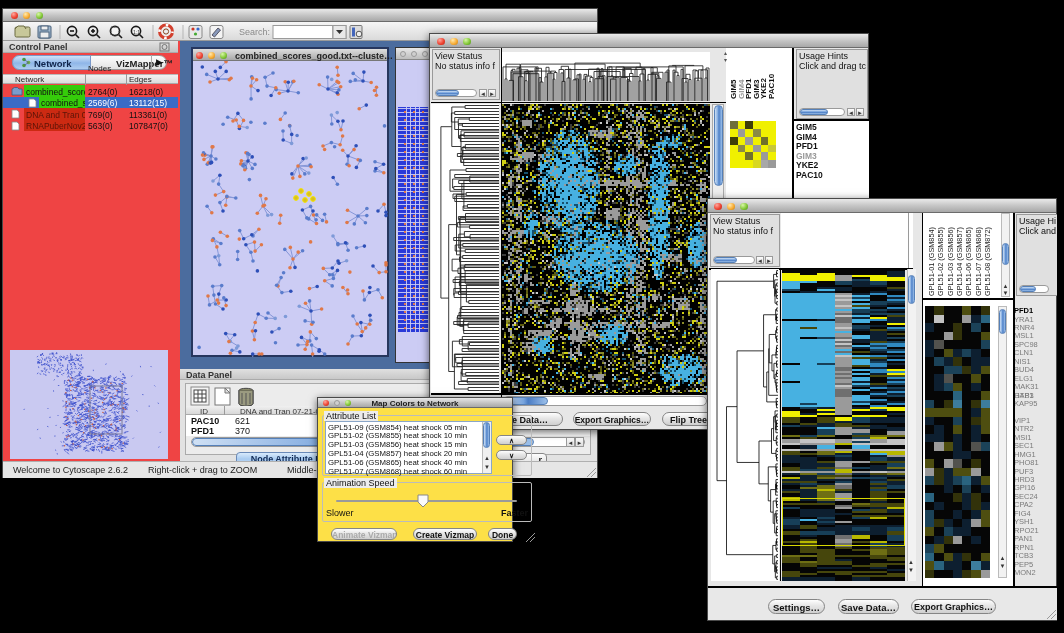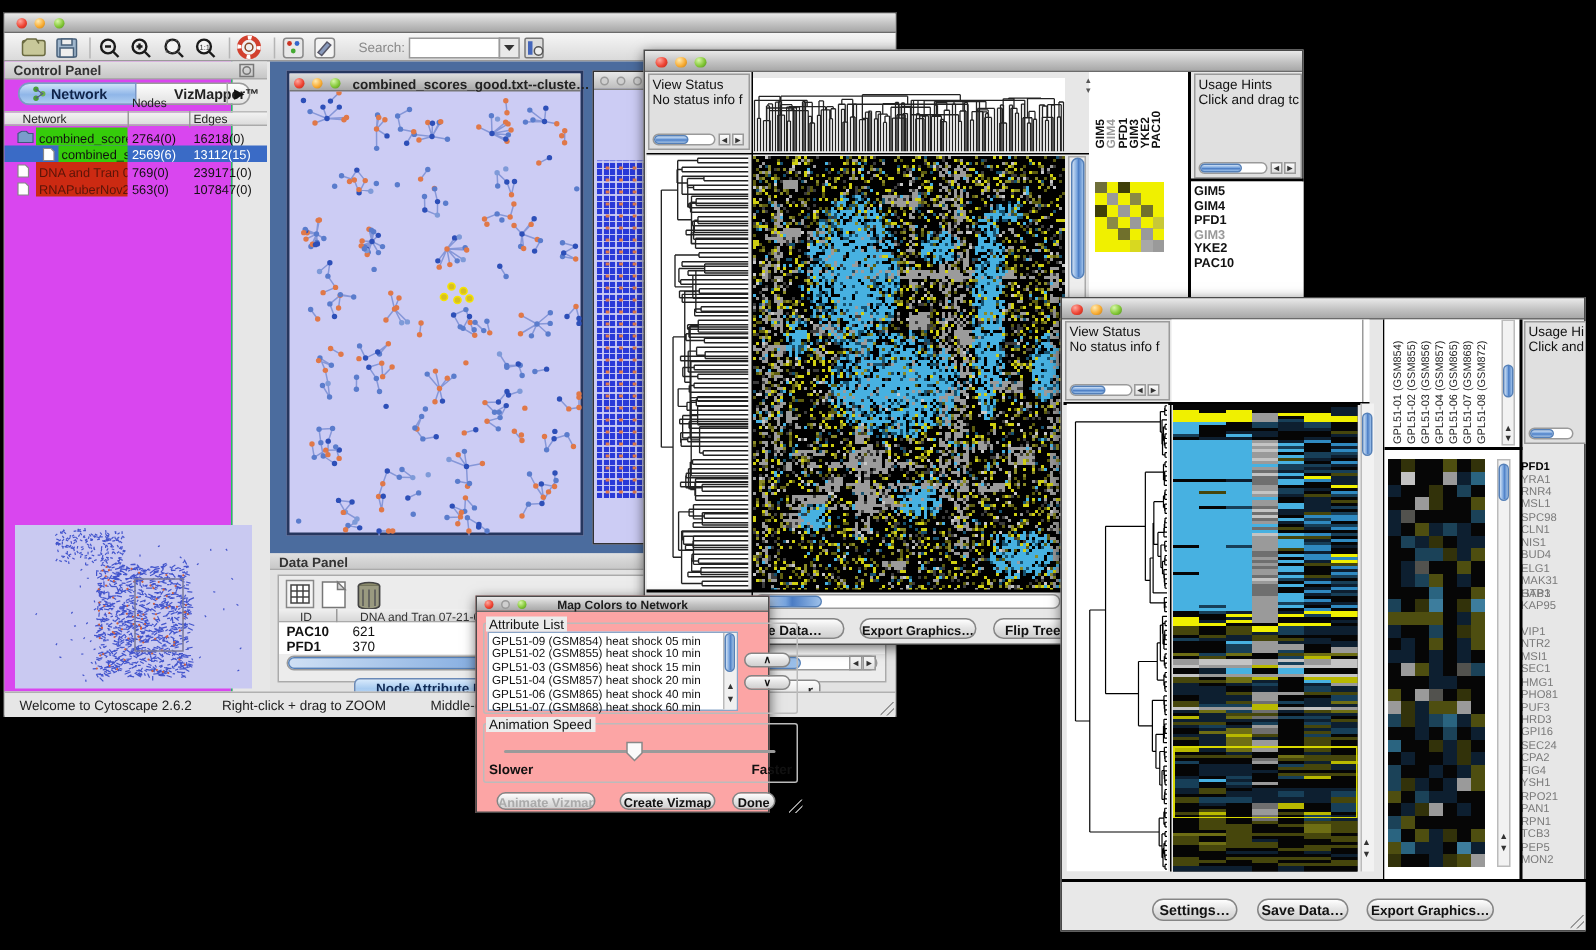--- a/index.html
+++ b/index.html
@@ -67,21 +67,21 @@
 <path d="M209 13l6-7 2.5 2-6 7z" fill="#8899bb" stroke="#556"></path>
 <text x="236" y="12.5" font-size="9" fill="#8a8a8a">Search:</text>
 <rect x="270" y="3.5" width="60" height="13" fill="#fff" stroke="#9a9a9a"></rect>
 <rect x="330" y="3.5" width="13" height="13" fill="linear-gradient(#fff,#ddd)" fill-opacity="0" stroke="#9a9a9a"></rect>
 <rect x="330" y="3.5" width="13" height="13" fill="#e9e9e9" stroke="#9a9a9a"></rect>
 <path d="M333 8h7l-3.5 4z" fill="#333"></path>
 <rect x="347" y="3.5" width="12" height="13" rx="1" fill="#dcdcdc" stroke="#777"></rect>
 <rect x="349" y="5.5" width="3" height="9" fill="#4466bb"></rect>
 <circle cx="356" cy="12" r="2.8" fill="#eee" stroke="#555"></circle>
 </svg></div>
-    <div class="abs" style="left:0;top:32px;width:152px;height:420px;background:#d946ef;border-right:1px solid #22c55e">
+    <div class="abs" style="left:0;top:32px;width:188px;height:420px;background:#ef4444;border-right:5px solid #22c55e">
       <div class="abs" style="left:0;top:0;width:175px;height:12px;background:linear-gradient(180deg,#e2e2e2,#c6c6c6);border-bottom:1px solid #aaa"></div>
       <div class="txt" style="left:6px;top:1px;font-size:9px;font-weight:bold;color:#333">Control Panel</div>
       <svg class="abs" style="left:156px;top:1px" width="12" height="11">
         <rect x="1" y="1" width="9" height="8" fill="none" stroke="#777"></rect>
         <circle cx="5.5" cy="5" r="2.5" fill="none" stroke="#777"></circle>
       </svg>
       <div class="abs" style="left:9px;top:14px;width:155px;height:15px;border:1px solid #9a9a9a;border-radius:8px;background:linear-gradient(180deg,#fdfdfd,#e2e2e2)"></div>
       <div class="abs" style="left:9px;top:14px;width:79px;height:15px;border:1px solid #7a98c8;border-radius:8px 0 0 8px;background:linear-gradient(180deg,#cfe2f8,#8fb6e8 55%,#aecdf0)"></div>
       <svg class="abs" style="left:18px;top:16px" width="10" height="11">
         <circle cx="3" cy="2.5" r="1.8" fill="#4a9a3a"></circle>
@@ -113,21 +113,21 @@
       </svg>
       <div class="txt" style="left:38px;top:57.0px;font-size:8.5px;color:#111;width:44px;overflow:hidden">combined_sco</div>
       <div class="txt" style="left:85px;top:57.0px;font-size:8.5px;color:#fff">2569(6)</div>
       <div class="txt" style="left:126px;top:57.0px;font-size:8.5px;color:#fff">13112(15)</div>
       <div class="abs" style="left:21px;top:67px;width:61px;height:11.5px;background:#cc2a12"></div>
       <svg class="abs" style="left:8px;top:68px" width="9" height="10">
         <path d="M1 1h5l2 2v6H1z" fill="#fff" stroke="#888" stroke-width="0.8"></path>
       </svg>
       <div class="txt" style="left:23px;top:68.5px;font-size:8.5px;color:#5a1408;width:59px;overflow:hidden">DNA and Tran 07</div>
       <div class="txt" style="left:85px;top:68.5px;font-size:8.5px;color:#111">769(0)</div>
-      <div class="txt" style="left:126px;top:68.5px;font-size:8.5px;color:#111">239171(0)</div>
+      <div class="txt" style="left:126px;top:68.5px;font-size:8.5px;color:#111">113361(0)</div>
       <div class="abs" style="left:21px;top:78.5px;width:61px;height:11.5px;background:#cc2a12"></div>
       <svg class="abs" style="left:8px;top:79.5px" width="9" height="10">
         <path d="M1 1h5l2 2v6H1z" fill="#fff" stroke="#888" stroke-width="0.8"></path>
       </svg>
       <div class="txt" style="left:23px;top:80.0px;font-size:8.5px;color:#5a1408;width:59px;overflow:hidden">RNAPuberNov2+!</div>
       <div class="txt" style="left:85px;top:80.0px;font-size:8.5px;color:#111">563(0)</div>
       <div class="txt" style="left:126px;top:80.0px;font-size:8.5px;color:#111">107847(0)</div>
       <div class="abs" style="left:7px;top:309px;width:158px;height:109px;background:#c9c9f1"><svg width="158" height="109" viewBox="0 0 158 109">
           <path stroke="#3448c8" stroke-width="0.8" fill="none" opacity="0.9" d="M62.1 97.7l1.6 -0.1M59.4 40.5l-0.2 -2.9M90.8 96.1l2.8 -0.2M70.4 29.3l3.5 0.5M78.5 82.8l1.6 0M90.7 77.2l2.1 -0.7M111.7 48.7l3.7 0.1M65 34.5l3.5 -0.5M85.3 30.8l2.7 -0.6M92.6 55l1.4 0.5M78.9 59.5l-2.3 -1.3M108.6 58.4l1.9 -0.4M68.7 69.7l2.7 1.7M79.3 64.2l3.8 0.3M56.6 89l1.7 -0.6M62.1 67.3l2.7 -1.9M86 50l0.7 1.3M107 40.7l2.5 1.2M65.4 48.4l2 1.3M77.2 30.2l3 -1.6M89.2 70l1.9 0.7M108.4 51.5l2.8 0.8M105.7 69.8l2.8 -0.2M58.8 26.6l1.3 0.8M66.6 38.4l-3.3 -1.3M102.4 97.1l2.1 1.1M80.2 37.7l2.7 -1.2M71.3 52.8l3.5 1.7M104.1 29.1l0.4 1.6M58.5 96.6l2.7 -0.5M81.8 67.1l2.4 0.6M114.9 94.8l-0.6 -3.4M110.8 101.6l2.8 -1M84.4 33.1l1.5 -0.9M87.6 94.3l3.1 0.6M68.3 77.6l1.2 3.4M76.1 92.5l2.7 0.7M80.6 37.4l1.8 0.3M88.4 78.3l1.3 -3M108.7 79.5l3.1 -0.4M113.9 53.3l2.1 -1M67.5 58.1l2.7 -0.7M96.7 68.3l1.4 0.5M56.6 67.1l1.5 0.8M103.9 67.9l2 -0.4M108.3 28.3l2.3 0.9M105.4 95.3l-0.6 -1.5M75.1 58.8l2.9 0.5M75.6 75.7l2.3 1.5M62.9 73l1.5 -0.1M94.3 95l-0.9 -1.7M71.8 56.9l2.5 0.3M56.8 55.7l3.3 -1.5M78.9 61.7l1.7 -1.4M110.2 36.2l3.1 -1.5M113.4 32.4l3.2 1.1M81 84.4l2.2 -0.6M108.3 71.2l-2.6 1.6M61.7 54.1l1.9 -0M56.8 30.8l2.3 -0.7M98.4 37.2l1.8 -0.7M105.3 55.7l1.5 0.5M92.4 71.6l3.3 -1.7M57.5 84.7l1.5 0.4M66.4 32.7l3.3 -0.5M74.4 99l2.8 -1.2M99 80l1.4 -0.6M70.8 45.6l0.9 -3.2M97.3 86.7l1.9 1M84.1 42.9l1.1 3.1M82.9 89.4l2.9 0.7M100.9 33.3l1.1 1.4M84.5 97.5l-3.6 -0.4M94.5 99l3.2 -1.4M114.4 52.1l0.1 -2.7M67.5 51.3l2.7 -0.7M75.5 35.7l-2 -0M62.9 82.9l2.4 3.2M100.4 35.7l2 -1.1M86.6 68.3l1.7 -1M74.9 43.5l2.8 1.8M115.2 59.5l2.7 -0.4M62 67.5l2.7 0.6M58.9 76.5l1.5 -0.6M104.9 80.5l2.3 -0.9M100.5 36.4l1.5 -1M98.1 97.5l0.4 2.1M61.6 87.2l-1 1.3M107.8 55l-0.9 2.1M67.2 71.2l2.8 1.1M76.5 43.3l2.1 0.2M92.6 90l2.5 0.8M103.1 49l2.2 -0M87.6 53.1l2.5 -1.4M85.4 89.7l2.3 1.4M104.2 35.9l2.4 -0M82.3 100.3l1.8 1M56.8 95.9l1.9 -0.7M73.9 68.3l3.7 -1M61.3 49.7l3.2 -2.2M78.6 61.2l-2.6 0.1M55.1 56.6l0.2 -2.5M54.2 99.5l1.3 2.1M106.9 35.1l-2.4 -3.1M90 96.5l3.3 1.5M83.8 86.1l3.3 -1M91.1 41l1.4 0.5M115.9 58.7l1.6 -1.1M113.9 28.5l2.1 -0.7M69.6 95.5l1.9 0.7M108.5 68.7l1.7 -0.4M80.8 33.5l3.3 -2.1M68.6 68.4l1.7 0.2M99 43.1l2.4 0.1M79.5 51.7l2 1.3M92.8 54.3l3.8 0.6M100.8 96l0.7 1.9M74.9 63.7l2.7 0.1M76.7 41.9l3.3 -1.2M59.5 45.5l2.8 -1M88.4 99l1.3 2.8M107 40.6l2.8 1.1M61.1 91.8l1.5 -0.5M73.1 99.5l2.1 -0.8M85 37.9l-1.3 -1M107.6 65.9l-1.9 1.6M105 88.7l3 1.3M94.8 69.4l-1.7 0.2M111.2 55l3 -0.1M82 100.3l2.5 -1.5M66 39.8l2 -1.1M78 69l3.4 -2.1M83.1 76.5l3 1.6M66.1 84.4l2.4 -1.2M96 33.3l3.7 -1.4M99.3 90.6l-1.3 0.7M85.5 78.3l3.7 -0.4M111.5 65.8l2.7 1.6M115.2 62.4l-3 -1.9M112.8 95.6l3.8 -1.1M64.4 41.3l-1.5 -2.3M101.4 52.6l-0.2 2.5M81.6 82.3l2.5 0.2M81.4 32l2.3 0.7M81.5 45.2l2.3 0.4M102 44.3l2.3 -1.5M96.1 82.9l2.9 -1M74.6 28.1l-0.5 2.6M56 99.6l2.8 0.1M87.1 96.3l2.9 0.4M91.3 49l2.9 1.6M55.8 42.8l1.4 -1.4M54.1 92.9l-0.6 -2M73.5 29.5l3.3 -0.6M87 74l2.5 -0.6M71.4 58.5l3.1 -0.9M80.8 28.8l1.3 1.5M105 69.3l2.7 0.3M97.9 83.6l2.1 0.7M65.1 63.2l1.2 1M74.3 55.8l3.5 1.7M93.3 41.4l1.8 0.8M70.3 42.3l-1.6 1.7M83.3 70.8l3.4 1.3M101 74.7l1.9 0.6M79 66.1l2.2 0.9M106.5 79.2l2.9 -1.3M108.7 56.3l1.6 -0.8M82.6 53.7l3 -0.7M97.4 99.4l3.8 -0.4M54.6 95.7l-2.8 0.2M56.8 87l2.3 -1.1M80.5 29.1l1.5 -0.6M94 59.5l3.1 -1.2M69.8 89.9l2.1 1.2M71.7 77.6l-2.7 -2.5M85.9 72.7l-1.9 -0.7M69.2 76.4l0.1 2.5M80.5 82.6l2.1 0.9M115.6 93.5l2.6 1.3M90.4 27.8l3.9 0.8M77 26.4l3.3 -0.3M57.4 82.5l-1.1 -1.5M91.6 71.5l2.9 -1M105 38.6l-1.7 1.2M54.2 44.6l2.3 -1.2M103.9 90l3.3 -1.2M61.3 91.8l2.7 -1.4M74.2 27.7l1.6 0.9M56.4 101.7l2.5 2.6M72.7 92.5l3.3 -1.1M110.4 52.3l0.6 2.8M81.5 88.7l-2.6 -1.6M100.4 46.6l3.2 -0.7M60.5 91.2l2.6 1.2M85.9 36.5l-3.3 -2M60.1 52.1l3.7 -0.1M86.7 66l3.2 -0.6M57.3 65l1.8 -2.4M106.4 45.9l2.7 0.6M105.1 83.9l2.7 0.8M106.4 82l2.7 -0.8M72 44l2.1 1M76.4 85.6l2.7 -1.2M74.6 64.8l3.5 0.9M81.7 85l-2.1 0.7M84.6 54.3l3.3 1.6M67.4 60l1.4 -3.4M91 72.8l1.5 -0.4M76.6 100.7l2.8 0.6M109.6 96.1l3.6 -0.3M88.9 85.9l2.9 -1.3M67.7 94.5l-3.5 1.6M99.5 27.6l1.9 -1.2M84.4 77.6l2.2 -1.2M76.8 34.6l3.1 -0M104.8 30.2l2.2 0.1M75.9 73.3l2.1 -1.1M113.4 58.2l0.6 2.8M114.1 76l-2.8 1.7M88.8 85.5l2 1.3M59.7 64.2l3.2 -1.2M77 51.1l2.5 -1.1M89.9 70.3l1.8 0.9M92.2 99.4l3.7 -0.4M113.3 93.1l3.9 0.7M59.5 54l3.5 0.4M76.9 41.6l1.4 -0.8M65.8 77.5l2.1 0.2M90.4 40.1l1.4 -0.5M81.7 38.9l-2.9 -1.1M86.7 47.5l3.7 1.1M82.1 56.7l3.1 1.3M54.5 43.7l2.7 -0.7M79.1 48.2l-1.9 1.1M55.9 61.2l0.3 -2.9M91.2 59l2.1 0.4M96.4 67.8l-0.4 2.6M73.3 66l2.7 1.6M91.8 100.7l0 2.9M74.5 59.2l2.3 0.3M63.5 54.8l2 -2.9M103.9 46.4l3.9 -0.4M86.2 98.9l0.7 1.6M102.5 37.1l2.7 1.7M70.5 68.6l0.3 1.8M84.1 68.4l-1 -1.9M85.9 63.4l-2.2 -0.3M85.1 29.9l2.2 0.2M110.6 50.7l3.4 0.6M103 54.3l3.5 0.3M109 51.6l3.6 -0.5M94.4 45.8l2 -0.7M67.9 61.5l2.1 1.3M108.7 86.8l1.8 -0.8M85.6 59.7l2.6 -0.4M74.2 74l-1 1.4M55.3 51.9l2.3 -0.8M87.9 29.8l1.6 -0.6M65.5 68.8l3.7 -0.3M66.7 90.9l2.7 -1.6M66.8 67.6l1.3 0.8M92.2 31.9l3.5 -0.6M59.1 46.3l0.5 -2.6M90 84.3l2.4 -0.5M55.2 39.7l2.6 1.6M67.4 94.7l2.7 -0.6M92.9 62.4l2.7 2.6M58.8 71.2l1.2 1.5M90.4 47.9l3.5 -0.2M81.7 99.4l1.7 -0.9M71.5 86.8l1.9 -0.3M64.9 41.3l1.7 -0.3M79.9 37.1l2.4 -1.1M62.6 30.1l2.1 -0.1M82.2 49.9l-0.9 1.2M106.2 78.1l2.6 -0.2M82.7 31.8l1.6 0.4M77.8 92.1l3 -0.5M103.3 69.7l2 -0.7M77 66.3l3.3 -0.7M80 62l1.6 -0.4M60.7 66.1l1.6 -0.2M100.5 85.6l2.9 0.9M62.8 28.6l1.4 -0.9M72.9 64.3l3.4 0.4M78.3 53.7l0.6 2M73.6 79.9l2.4 -0.1M54.2 88.3l3.6 1.2M82 60.1l2.9 1M113.9 46.5l-0.9 1.4M92.6 67.9l2.1 -2.4M92.9 69l2.5 1.1M77.6 34.2l2.1 -1.3M84.6 82.2l0.3 3.9M58.3 30.3l2.2 0.9M77.5 84.4l1.8 0.9M115.7 54.6l3.1 0.4M98.8 29.3l-1.6 -1.7M107.9 88.9l3.7 -1.4M83 76.5l2.4 -2.7M70.2 39.7l1.5 0.3M94.5 80.8l2.4 1M101.1 100.3l3.4 1.2M58 68.6l-0.2 -2.8M91.6 97.4l-1.7 -1.1M71.3 69.5l3.5 -0.1M66.2 36.3l3.2 0.1M106.3 76.8l3 1.2M102.7 32.4l3.1 0.7M108.6 33.6l2.9 0.5M110.3 49.2l1.5 -0.5M90.9 55.7l2.9 1.9M63.3 52.9l3.5 -0.6M68.9 96.5l-1.9 -3.1M99.3 85.5l2.6 -1.6M80.3 82.8l-3.2 1.9M76.5 35.2l1.8 0.5M81.9 100.5l2.7 -0.4M111.6 76.7l3.8 -0.9M77.1 71.9l1.3 2.7M56.2 32.1l1.8 0.9M89.8 37.3l3.1 -1.7M90.3 40.4l2.3 -0.8M101.4 62.4l2 -0.3M103.5 81l2.6 -0.5M80.3 39l1.7 0.6M69.7 64.3l1.8 -0.2M90.5 48.1l2.4 0.2M61.9 70l1.7 0M111.8 86.3l2.8 0.8M77.2 83.6l2.6 1.7M84.7 62.7l3.5 -0.9M61.8 48.9l2.2 -0.4M97.1 31.2l2.1 1M114.1 38l2.9 0.8M90.7 91l2.6 -0.3M69.9 41.2l1.6 0.8M114.5 87.3l2.8 -0.3M68.1 96.1l2.9 1.1M98.4 27.2l1.8 0.5M92.6 52.5l3.2 1.7M106.7 86.8l-2.1 -1.8M112.2 74.8l1.9 0.8M69.2 60.1l3.8 -0.9M93.3 33.7l2.1 1M76.9 30l-1.5 0.9M108.5 38.3l-1 1.7M79.8 38.4l1.8 -3.3M69.5 55.6l3.2 0.6M54.2 89.6l1.7 0.3M77.9 95.4l3.4 -1.7M70.1 78.1l2.8 -1.7M111.4 65.9l3.9 0.4M60.7 40.4l1.7 0.6M65 95.4l1.9 -0M77.7 29.2l3 0.6M99.4 95l2.1 0.5M76.3 87.1l1.6 0.9M58.2 94.8l-3.1 -1M92 76.7l3.3 0.3M65 87l2.8 1.1M93.9 33.8l1.9 1M61 34.4l1.4 0.6M97 56.2l2.6 -1.3M79.6 37.7l1.6 -3.4M81.9 93.6l1.9 0M73 73l-2.1 1.7M72.4 31.6l2.5 1.4M69.3 55.3l3.7 0.5M79.8 98.7l2.7 1.8M65.9 37.4l1.6 0.8M57.8 49.9l1.8 -0.2M101.6 93.4l2 -0.6M54.8 35.5l3.3 -1.8M112.4 62.2l1.6 0.6M62.6 44.8l-0.1 3.6M80.3 86.8l3 -1.9M92.4 81.6l3.1 0.6M87.2 74.6l3.7 -0.5M57.2 67l-3.7 0.3M56.5 75.4l1.9 0.4M105.6 79.1l3.2 -1.8M104.5 83.3l2.9 1.6M82.6 100.1l2.3 -0.4M81.1 87.6l3.7 -1.4M115.9 59l-0.8 -3.2M73.8 40.1l2.9 0.2M85.7 40.5l2.4 0.5M105.7 67.7l2.3 1.1M56.5 39.7l3.2 1.8M68.3 65.6l2.6 -1.5M80.4 70l1.8 -0.7M97.8 80.7l2.4 -0.2M54.2 62.4l1.3 0.7M89.1 76.1l-2.4 1.8M82.3 64.3l3.1 1M111.9 87.7l3.7 0.5M88.3 82.2l1.9 1M74.9 40.9l3.1 -1.9M58.2 48.4l2.9 0.7M100.4 96.2l1.7 -0M95.7 100.3l3.5 -0.4M91.5 97.7l2 -1.2M108.7 94.8l1.8 -0.2M106.3 85.8l2.6 0.7M108.8 88.8l1.9 0.1M59 30.8l3.4 0.5M100.5 52.9l3.5 1M73.8 36.6l3.3 -1.4M112.8 58.2l3.2 1.3M73 89.9l1.6 1.2M87.2 56.6l3.9 -0.3M102.5 70.2l2.1 0.4M87 64.7l-0.5 1.5M98.3 77.5l3.8 0M97.8 27.8l1.7 0M57.9 74.2l2.5 0.9M101.1 47.4l2.7 1.4M95.2 99.2l2.2 0.4M98.9 49.3l1.8 -0.3M103.9 48.4l2.5 0.4M61.6 51.6l-2.1 -1M98.7 83.7l3.6 -1.7M113.5 58.2l3.3 -1.6M77.4 85.4l-2.7 -1.9M112.3 68.1l1.5 -2.9M83.5 59.3l2.4 0M58.7 86l2.5 1.6M82.3 74.3l1.9 -0.1M76.4 70.6l-1.9 1.2M105.4 75l0.6 3.4M88.4 78.1l-1.5 -2.3M99.1 29l-1.8 2.5M73.8 51.2l1.9 0.6M74.2 76.3l2.9 1.5M91.3 84.3l2.9 0.6M55.9 57.2l2.2 -1.7M114.6 82.2l3.8 -0.7M94.7 40.1l3.1 0.7M74.9 42.6l2.2 0.7M101 95.8l3.3 -0.2M85.2 65.9l3.5 1.7M109.6 36.3l3.4 1.9M82.2 36.6l3.1 0.4M73.2 83.7l1.5 -0.6M96.7 53.9l2.4 1.2M112.4 27.7l3.2 -0.3M86.4 45.5l1.5 1.6M105.1 99.1l1.6 0.1M61.1 27.2l1.7 0.6M63.7 61.2l1.6 -0.4M55.8 44.6l2.3 -0.2M115.5 92.5l2.9 1.1M100.8 74.6l0.2 1.6M103.8 59.6l2.7 -1.2M70.2 90l1.8 -0.5M60.5 97.1l2 -0.2M69.2 44.8l-1.3 -3.3M60 85.8l1.7 -0.9M57.5 44.7l-0.3 2.1M63.6 93.5l3 -1.9M114 78.4l1.8 -1M63.6 35.4l3.5 0.6M105.8 94.5l2.6 -1.7M99.7 75.4l-1.3 1.5M58.7 77.3l2.2 -0.2M94.5 97.9l3.2 -1.2M62.4 84.9l1.4 1.1M95.4 73.2l3.2 0.9M97.5 66.6l3.4 -1.2M115.8 50.1l3.5 -1.7M76.9 66.6l2 0.8M114 39.9l2 0.1M105.2 64.8l-0.3 -3.2M108.3 39l2.4 1.4M56.8 63.8l3.1 0.7M104.9 87.4l1.1 -2.2M76.2 47.3l3.3 -0.1M110.4 69l1.8 -1.1M104 29.7l1.4 0.7M78.2 67.5l-1.8 0.5M103.7 63.8l1.2 -2.7M110 91.8l3.1 0.3M55.4 90.3l1.5 -0.3M76 41.1l2.6 -0.2M115.5 90.9l3.5 0.6M55.9 68.8l2.4 0.5M60.5 62.2l1.9 0.6M77 75.3l2 0.5M69.3 74.2l2.4 1.4M82.5 69.6l-1.7 0.8M85 95.2l-1.5 2.5M91.5 82.9l2.2 1M108.3 39.2l-3.3 0.1M96.2 91.6l3.1 -1.6M106.7 96.8l2.1 -0.7M78.4 76.6l1.8 -0.1M70.8 28.3l-0.6 3.1M74.9 53.9l1.6 -0.5M61.6 27.2l1.4 0.7M98.5 38.3l2.6 0.6M76.1 86.3l3.6 -1.2M111.7 57.9l2.5 -0.9M97.4 42.5l3.4 -0.1M99.3 36.1l-2 -1.6M89.9 32.1l3.2 -2.2M84.4 83.5l1.6 0.3M115.8 65.7l3.7 1.3M111.4 52.1l3.3 1.7M60.9 28l1.9 0.1M82.1 28.3l3.3 1.1M106.2 61.5l2.9 2.2M83.5 40.7l-0.2 -3.9M57.2 100.4l1.9 0.4M91.6 89l3.2 -0.3M54 30.5l1.8 0.3M108 97.7l1.7 0.5M65.2 71.3l3.1 -0.3M68.5 31.7l2.2 0.8M98.7 97.9l1.7 0.6M64.4 27l3.3 -1.9M54.2 72l3.2 -2.1M99.5 35.3l2 -0.1M80.2 75.4l-1.3 2.5M75 101.3l2.6 -1.4M72.4 89l-2 1.6M96 35.7l1.9 -0.4M61.7 84.3l1.6 1M88.3 84.2l2 1.2M78.9 34.1l3.4 -1.3M107.9 91.2l3.5 1.3M98.3 93.4l-2.4 0.9M88.7 92.7l2.3 1M109.7 98l2.8 0.4M59.3 56l3.5 0.6M72 33l2.6 0.2M109.4 42.5l2.5 -1.1M108.5 34.3l3.3 0.7M63.1 93.9l-3.7 1.5M81.3 48.2l2.7 -0.4M85.6 60l2.1 1.4M110 36.6l0.3 -1.6M95.4 98.1l1.8 -0.4M61.3 53.7l3.7 -0.3M69.4 28l3.5 0M102.8 34.8l0.9 1.9M77.6 26.5l2.8 0M110.8 87.7l1.7 -1.1M55.9 94.5l2.1 -0.3M79.2 75.7l1.8 -0.1M70.6 93.6l2 -2.2M104.6 28.1l2.3 -1.4M112.2 33.5l2 0.9M57.2 47.1l-1.6 -2.5M109.3 47.6l2.4 0.5M106.6 55l-2.5 1.1M110.2 93.8l1.6 -2.8M69.8 54.5l2.8 0.1M87.4 64l1.7 0M92.9 45.1l3.3 0M66.8 45.6l2.7 -1.2M67.6 92.1l3.3 1.4M61.6 68.8l1.4 0.6M114.1 76.3l1.4 -0.5M102.4 57.9l3.8 -0.6M70.5 81.8l2.6 -0.3M79.9 70.8l1.8 -1M99.8 54.2l2.9 1.1M81.9 87.9l-0.7 -3.8M107.4 62.5l2.2 -1.1M99.7 52l3 -0.7M111.4 31.4l2.4 0.4M86.8 71.1l-2.7 0.5M71.1 38.7l2.6 0.2M79.7 72.2l2.8 1M86.6 85.7l2 0.8M79.7 99l1.8 -0.8M69.9 30.2l1.4 1M68.8 88.4l3.3 -1.7M70.3 27.6l2.3 -0.5M73.8 36.1l2.2 -0.3M71.1 57.3l2.6 -0.1M67.1 31.5l2.6 0.1M82.3 96.3l2.7 1.7M110.7 58.8l3.5 -1.3M98.1 69.7l-3 1.3M82.8 66.6l-1.4 1.2M61.6 72.7l2.7 1.1M62 91.4l3.8 -0.1M64.4 40.9l3.5 0.2M86.6 53.5l-1.7 0.5M89 89.7l3.5 1.4M94.6 96.7l-2.8 -2.3M102.8 73.1l2.4 -2.7M65.6 98.6l2.4 -1.1M103.7 74.4l2.6 1.4M77.7 88.8l-3.1 1.8M56.2 55.7l2.4 0.9M115.1 52.8l2.7 0.8M74 77.2l1.6 -0.5M73.5 97.8l2.9 -0.8M109.4 30.7l3.5 -1.4M57.1 47.3l-1.2 -0.9M69.3 40l1.4 0.8M103.1 27.9l1.9 1.1M55.5 73.1l2.7 0.2M74.4 78.4l3.5 1.7M93.9 63.2l2.4 -0.3M81.5 62.2l2.1 0.1M83 33.4l3.4 -1.7M69.3 42.5l2.4 2.5M82.7 29.9l1.6 -0.9M66.9 45.4l3.6 0.3M83.3 91l2.5 1.3M109.3 87.7l2.4 1.2M105.5 71.8l3 -0.2M91.2 37.3l2.6 0.2M73.5 76.8l1.6 -0.6M59.6 97.5l1.8 0.8M107.1 80.8l1.9 -1.3M69.6 55.9l3.6 -0.9M63.9 85.1l3.1 -1.7M96.8 100.5l3.3 -0.1M111 98.8l2.4 -0.5M56.9 73.7l3.3 -1.8M83.9 30.3l3.6 1.1M54.9 70.7l3.5 -1.3M75.2 81.5l2.3 -1.1M71.6 54.1l2.5 0.2M82.7 28.1l-1.4 -1.7M98.1 88.3l0.2 -2.4M107.6 47.7l3.5 -0.9M66.4 35.2l1.9 1.2M104.7 65.1l1.8 -0.1M95.8 53.3l3.5 0.3M79.5 29.2l3.3 -1.9M67.6 82.5l1.9 -0.2M69.9 36.6l1.3 0.8M59.7 46.2l-1.6 -1.8M66.3 74.7l1.8 -1.1M62.9 58.7l1.9 0.8M58.8 86l1.7 -0.8M102.3 53.5l2.8 1.8M63.5 72.2l2 1.3M112 69.2l3.2 -2M96 76.7l3 -1.8M87.4 42.1l4 -0M92.7 29.8l3.8 -0.9M114.8 54.7l2.3 -0.2M54.3 99.5l3.1 -0.3M96.3 53.1l3.3 -0.7M102.8 58.5l-2.1 2M106.7 42l3.8 -0.2M84.2 74l-1.9 1.2M98.5 80.1l2.6 0.6M65.9 77.1l1.9 0.9M79.8 34l-0.7 2.3M78 67.6l-3.1 2.4M88 83.6l2.9 1.8M92.2 38.9l3.3 2.2M100.7 77.7l3.1 1.6M86.2 58.5l2.9 -1.6M70.9 90.6l3.9 0.7M87.8 67.4l1.7 -0.7M90.3 87.1l0.9 3M91.4 85.7l2.9 1.1M95.8 38l3.8 -0.5M101.4 39.7l1.5 0.1M67.4 96.5l-1.4 -1.6M96.1 48.1l1.3 -0.7M65.4 35.3l2.8 -1.1M65.3 52.4l0 1.5M82.3 74.3l2.4 0.6M54.4 34l-0 -3M77.3 52l3.7 1.2M106.7 66.2l1.9 0.9M83.8 54.3l1.7 -0M61.1 61.4l-1.1 -2.9M62.3 36.7l2.2 -3.3M92.6 75.9l3 1.4M99.1 47.5l3 -1.2M61 76.6l1.5 0.2M65 79l2.8 0.8M98.1 55.2l2 -1.3M67.7 33.5l2.6 -0.7M110.1 42.3l3.1 -2M59.2 59.9l1.8 -0.1M105.4 66.8l3.3 0.1M74.7 64.5l-3.4 1.5M55 39l3 -0.1M112.5 41.9l3.6 0.8M66.2 72.2l2.2 0.4M74 50.3l2.6 -1.1M111.6 59.9l2 -0.6M84.5 81.8l2.9 -0.1M78.3 76.2l3.6 0M98.5 26.6l2.5 -1.1M114.9 44.4l3.3 0.3M96.8 95l1.6 -0.9M105.2 45.4l2.5 -0.4M108.9 71.3l2.1 -1.3M58.1 61.6l2.8 1.7M98.6 61l3.1 -0.6M81.3 59.1l2.6 -1M64.1 98.6l-3.3 1.1M55.6 74.2l2.7 -0.9M86.3 69.9l3.6 1.1M104.9 51.5l-2.1 1.5M109.9 70.4l2.3 -0.3M84 69.2l3.4 -0.8M109.8 92.1l1.8 1.9M66.7 26.3l3.1 -1M108.2 59.5l2.9 -1.1M92.3 52.9l3 0.1M88.4 85.6l2.2 -0.9M64.6 72.2l3.7 1M109.3 73.7l1.9 0.4M69 64.2l3.1 0.4M101.5 47.7l2.2 -0.1M68.4 80.9l2.2 -1.1M58.8 81.7l2.3 -1M83.3 51.3l3.8 -1.2M54.2 55.7l-1.6 1M70.8 30.5l1.8 1.2M66.2 93.1l3.6 1.7M64.6 92l2.7 -1M56 47l1.8 1.6M94.4 49.3l2 -0.9M83 46.2l2.9 0.2M71.9 84.2l1.6 0.4M92.8 48.8l2.1 -0.3M60.9 100.4l-1.6 -2M69.6 55.4l1.9 0M69.7 81.4l2.3 0.3M84.7 84.1l2.8 -0.9M82.8 87.5l-1.3 -1.7M67.7 47.1l3.6 0.8M75.1 61.4l3.6 -0.8M58.7 81l1.5 0.9M68.8 62.4l-2.3 2.1M66.7 29.6l3.4 -1M80.4 82l2.5 -1.6M90.9 57.4l-2.6 -2.1M63.1 91.2l-1.4 -1M56.3 51.7l-0.3 2.5M90 33.8l3.4 -1.6M59 29.4l1.5 3.5M64.2 96.6l2.5 1.7M113.6 74.6l1.8 0.1M70.4 79.4l2.4 -1.5M78.5 54.9l2.6 1.6M70.2 28.5l1.5 -0.8M62.5 55.8l3.1 -0M106.3 95.7l-1.5 -0.8M97.7 90.1l-2.7 -2M74.1 61.8l2.1 -1.6M91.7 39l2.1 -0M94.9 71.7l-2.2 1.8M83.1 80.7l1.7 -0.6M95.7 33.9l1.4 0.6M114.5 51.9l2.5 -2.5M101.6 74.1l-2.7 1.4M92.3 42.1l2 1.1M84.1 90.2l3.1 -1.7M78.1 76.4l-0.5 2.4M55.4 85.7l3.5 -0.9M114.9 72.1l2 -0.6M71.1 44.6l3.2 -1.2M105 80.9l2.5 -0.4M82.4 43l3.4 1.4M75.9 96l1.7 -0.7M104.7 67.9l2.2 0.2M59.1 63.4l2.1 -0.9M100.6 95l2.9 0.9M74.3 38.3l3.3 -1M112.9 68.8l1.5 -0.5M70.7 59.3l1.5 -0.8M59.1 35.8l1.8 -0.4M67.7 78.8l0.7 2.2M108 54.5l2 -0.5M62.1 59l1.9 0M78.7 44.7l1.9 -1.1M86.6 40.4l1.8 -0.3M91.4 89.1l2.7 -1.6M113.2 31l-1.3 1.1M66.5 88.9l3.5 0M71.4 66.2l2.1 0.8M95.2 77.5l2.6 1.6M88.3 29.7l1.9 0.4M79.8 81.1l2.9 1.7M82.2 90.9l-1.7 1.6M72.5 72.9l1.4 0.9M74.5 91.4l2 0.6M109.9 36.6l3 -0.5M57.1 73l3.2 -1M108.5 41.6l-1.2 3M73.5 82.8l1.6 -0.2M62.6 86.5l1.5 0.4M115.9 82.7l-2.2 0.3M111.8 94.7l2.1 1.4M69.8 36.3l-2.9 -1.5M64.8 47.4l2.6 -0.1M64.4 28.6l2 -0.5M66.8 61.1l1.7 -0.7M115.2 68.5l3.3 1.7M113.1 48.8l-2.2 2M92.7 31.1l3.2 -0.7M94.7 48.3l2.2 -0.5M90.2 28.3l1.6 -0.4M108.3 90.9l2.8 -0.5M109.2 85.8l2.8 -0M101.4 35.5l2.8 1.6M92.2 83.3l2.5 0.4M56.8 35.7l2.6 1M58.8 62.8l-3.3 0.1M106.7 29.3l2 -0.7M100.3 70.6l1.6 -0.9M75.7 50.6l1.9 0.3M98.1 76.7l2 0.1M96.6 64.2l-1.6 -3.4M108.8 65.6l2.7 0.8M74.2 89.5l3.2 -0.3M90.1 48.9l1.4 0.8M69.6 74.6l-0.9 2.2M61.2 94.9l2 -0.2M62.2 94.9l3.8 -0.6M58.2 35.8l3.9 -0.3M106.4 93.8l2.1 -2M88.3 65.9l-2 -2.1M99.9 32.5l2.5 -0.5M57.2 79.9l2.5 -0.2M75.5 68.8l1.6 -0.5M62.3 47.4l3 0.2M66.6 34.2l3 0M82.9 77.8l1.5 0.3M78.1 57.9l1.9 -0.2M83.2 74.7l2.4 -0.3M64.3 72.2l2.1 0.8M106 80l-2 0.4M100.6 49.4l-0.9 2.6M77.6 82.9l2.2 -0.7M79.6 34.8l2.8 0.2M114.5 26.3l-1.7 -3.2M74.4 76.6l2.2 -1.3M110.9 99.6l3.1 2.1M85.2 32l2.5 1M78.3 55.3l1.8 1M64.9 31.6l1.9 0.9M71.4 26.8l2 0.3M95.4 71.7l3.8 -1.3M75.4 78.3l3 -1.1M99.9 35.6l-1.6 2.8M60.1 74l0.3 -1.6M76.9 64.1l2.5 -1.4M101.9 51.1l-0.6 2.1M58.5 53l3.5 0M109.8 95.1l3.4 -1.7M81.4 57.4l2.8 0.8M75.8 57.5l2 1.3M97.6 87.2l-1.4 -2M97.9 68.8l3.4 -0.9M88.8 46l3.1 1.4M99.9 50.3l-2.3 1.5M98.8 44.1l-1.6 2.4M102.2 98.7l-3.3 -1.9M76.8 52.3l2.3 -0.9M89 75.5l3.2 -0.8M100.9 55.2l1.5 0.5M93.5 28.3l2.4 -0.5M56.1 66.4l-2.6 1.1M62.7 94.6l-0.9 -3.7M88 97.7l-1.7 -0.9M106.9 58.6l1.7 -1.1M67.9 84.9l-2 1.9M54.1 74.7l2.9 -0.5M74.2 87.2l-3.1 -1.9M56.1 45.8l3.4 -1.1M99 26.4l-0.5 3.8M88.1 66.5l3.3 0.6M86.1 64.2l2.6 -1.1M59.9 99.5l3.1 1.6M70.9 63.6l2.3 -1.5M57.2 27.1l1.6 -0.8M102.8 84.4l1.3 0.7M113.9 96.3l2.3 1.3M81.3 83.6l2.1 -0M78.9 69.5l3 -1.9M60.5 34.2l-2 2M67.6 34.3l3.5 -1.7M93.5 75.8l2.8 -1.6M110 75.9l1.9 -0.5M89.8 38.6l2.7 -1.1M92.5 82.1l0.4 2.9M69.3 67.2l2.6 -0.1M56.2 74.1l-3.5 -0.5M109.6 89.7l1.8 -3.3M67.2 72.5l3.9 0.2M95.5 75.6l1.5 -0.6M96.8 69.2l2 0.4M28.4 11.5l-1.3 1.2M50.4 22.3l-1.8 0.3M43.3 9.8l1.6 0.9M42.3 7.9l0.8 -1.6M32.6 20.9l-1.8 -0.1M30.5 12.6l-1.7 0.6M65.1 13.9l-1.5 -1M71.5 20.2l0.7 -1.7M52.6 16.3l0.1 -1.8M66.5 4.3l1 1.5M70.7 24.8l-0.8 1.6M47.3 3.7l-1.8 -0M61.1 7.1l-0.8 -1.6M28.6 12.2l-1.3 1.2M49.5 13.6l-1.5 -1M56.3 8.9l-1.5 -1M57.1 6.8l-0.8 1.6M61 13.2l0.7 1.7M45.8 15.7l-1.5 0.9M69.7 18.4l1.5 1M60.8 10l-1.7 0.5M61.7 10.8l-0.3 -1.8M70.8 9.5l0.7 -1.7M64.2 14.7l1.8 -0.2M42.2 18.8l-1 -1.5M69.7 15.6l1.7 0.5M33 14.5l1.7 -0.6M61.5 5.3l1.4 1.2M60.4 13.5l0 1.8M38.2 22l1.6 0.8M48.2 9.3l-1.6 0.9M71.7 17.3l1.7 0.7M46.2 22l1.8 -0.1M28.4 16.4l0.5 1.7M60.4 24.8l1.1 -1.4M37.8 12.5l-0.5 -1.7M35.8 13.7l-1.8 -0.1M46.8 8.5l-1.3 -1.3M60.8 22.8l-1.3 1.3M58.3 21.8l0.3 -1.8M53.4 8.4l-1.3 -1.3M67 6l0.2 -1.8M47.9 10.5l-0.7 1.6M66.7 10.4l-1.8 0.3M51.3 24l1.2 1.3M36.5 15l0.8 -1.6M36.9 6.7l-0.2 1.8M57.8 22.2l1.1 1.4M31.9 5.4l-1.8 -0.3M57.6 20l-0.4 -1.8M58.3 23l-1.3 1.3M69.2 24.1l-0 1.8M46.4 20.7l1.7 -0.5M71.9 16.9l1.8 0.3M58.1 10.6l1.8 -0.1M48.7 19.7l0 -1.8M58.6 12.1l1.5 1M71.6 7.2l1.3 1.3M54.9 6.9l-1.6 -0.8M40.3 20l-0.4 -1.8M35.7 24.2l0.3 1.8M50.5 18.3l1.2 -1.3M61.6 21.8l0.7 1.7M38.6 15.8l1.2 -1.3M32.2 14l-0.3 1.8M44.2 4.4l-1.7 -0.4M35.2 14.9l-1.8 -0.3M68.6 8.3l-0.1 1.8M28.2 22.6l-1 1.5M37.9 7.5l1.5 -0.9M50.2 12.5l0.7 1.7M57.4 22.2l1.8 0.1M71.3 15.8l0.1 -1.8M69.9 10.9l1.5 1.1M64.4 14.1l-0.4 -1.8M56.8 5l1.1 1.4M60.5 11.1l-1.8 -0.3M35.6 14.9l1.5 -1M41.8 9.4l-1.3 -1.3M41.1 11.5l-0.7 -1.7M51 22.2l-1.7 -0.4M37.3 15.7l1.1 -1.4M52 6.9l-1.5 -1M56.6 9.4l-1.8 0.4M66.5 7.7l0.5 1.7M45.5 8.4l1.1 -1.4M40.9 3.9l-1.8 0.3M60.7 24.3l1 1.5M61.9 8.2l0.5 1.7M67.2 9.9l1.7 0.5M64.3 9.2l1.4 -1.2M50 15.6l-1.2 -1.3M47.1 25l-0 1.8M56.7 7.9l1.8 -0M29.5 23.7l1.7 0.7M69.8 5.2l-1.5 0.9M61.8 12.5l1.8 -0.2M70.7 14.5l-1.2 1.4M42 4.6l0 -1.8M51.5 10.3l-1.3 -1.2M68.8 23.9l1 1.5M67.4 10.7l0.2 -1.8M32.6 3l-0.7 1.7M46.8 3.8l-0.2 -1.8M62.1 19.4l-0.1 -1.8M62.8 7l-1.4 1.2M28.3 12.2l1.8 0.2M32.6 8.8l-1 -1.5M36.8 21.2l-1.3 -1.3M68 18.8l1.4 -1.1M33.9 9.9l1.6 0.8M29.1 11.6l-1.8 0.1M52 10l-1.8 0.3M68.9 21.7l1.1 1.4M31.4 10.7l1.3 -1.3M68.1 9l1.4 -1.1M62.1 15.6l-1 1.5M60.7 21.6l1.8 0.2M31.4 4.5l1.6 -0.8M58.2 19.6l-1.3 -1.2M44.5 6.7l-1 -1.5M29.1 10.6l1.6 -0.8M29.3 12.4l-1.7 0.6M39.1 10.5l1.6 -0.8M56.9 20.1l-1.8 0M31.5 13l0.1 -1.8M43.7 19.2l1.6 0.7M52.8 20.6l-1.7 -0.6M35.3 19.6l-1.6 -0.9M34.9 21.1l0.8 1.6M70.2 22.8l1.6 0.8M62.6 7l-1.8 -0.1M65.8 18l1.2 1.4M65.2 22.2l-1.7 -0.5M33.3 20.9l-1.6 0.9M46.9 10.4l1.7 0.5M42.4 4.3l-0.2 -1.8M71.4 6l-0 -1.8M54.4 8.1l-1.5 -1.1M38.5 8.4l1.8 -0.4M61 11l-0.1 -1.8M35.4 8.5l-1.4 1.1M34.7 24.4l-1.7 -0.7M50.3 9.2l1.7 0.5M68.2 23.9l1.8 -0.3M65 13.6l-1.4 1.1M39.3 16.1l-1.5 -1M34.8 19.1l0.1 -1.8M60.4 3.4l0.3 1.8M29.2 12l-0.1 1.8M32.2 15.2l-1 -1.5M64.5 16l1.7 0.5M42.1 3.4l1.8 -0.3M61.2 9l-0.9 -1.6M65.6 17.5l-0.9 1.6M29.2 9.9l-1.7 -0.6M68.1 13.3l0.9 1.6M30.6 4.1l-0 1.8M39.3 15.6l0.2 1.8M32.7 4.6l1.3 1.3M69.3 21.8l1.8 0.1M36.8 8.6l-1.4 1.1M57.9 14.1l-0.3 1.8M69.7 11.7l-0.8 -1.6M49.4 7.6l-0.5 1.7M40.2 11.3l-1.3 1.3M28.2 6l-1.4 1.1M60.1 19.9l1.1 -1.4M63 8.8l1.1 1.4M52.6 15l0.6 1.7M50.7 7.6l-1.2 -1.4M43.6 21.9l0.5 -1.7M57.8 15.9l-0.4 1.8M41.5 15.8l0.3 -1.8M33.1 3.4l-1.4 1.1M62.1 10.2l1.8 -0.3M44.4 18.2l-1.6 0.8M52.7 23.8l1.7 -0.7M37.5 19.3l-1.6 0.8M45.6 14.5l-1.7 0.4M30.9 88.4l-1.3 -0.5M44.8 29.4l-1.1 0.9M47.5 66l1 -1M82.1 80.6l0.3 1.4M39.3 67.4l1.4 -0.2M43.6 41.7l-0.1 -1.4M133.5 44.7l-1.4 -0.2M85.2 39.6l0.6 1.3M122.8 88.7l1 -1M50.6 91.5l1.2 0.8M45.6 86l-1.4 0.1M110.8 50.5l-0.7 1.2M111.9 25.2l1 -1M72.9 51.3l-0.2 1.4M92.4 66.6l-1.2 -0.6M68.4 58.4l-1.1 -0.8M61 84.2l1.4 -0.2M57.1 52.9l-1.3 0.4M95.3 14.4l1.3 -0.6M102.9 82.3l-0 1.4M58 25.6l1.1 -0.8M85.8 89.9l-1.2 -0.7M139.2 56.9l-0 -1.4M51.1 16l-0.6 -1.2M145.3 36.4l-1 -1M48.9 26.5l-1.4 0.2M109.9 21.2l1.1 0.9M105.9 71l-1.4 -0.1M102.6 85.2l-0.6 -1.3M69.4 97.3l-1.2 -0.7M64.2 55.6l0.6 1.3M67.4 35.8l1.3 0.6M14.5 58.8l-0.7 1.2M149.5 96.7l-1.2 0.7M140.6 16l0.9 1.1M55.9 52.7l0.8 1.2M126.5 60.3l0.9 1.1M117.8 89l0.7 1.2M78.7 61.2l-0.9 -1.1M84.8 41.7l-0.8 -1.1M46.2 100.5l-1.2 -0.7M97.4 45.4l-0.9 -1.1M50.9 76.9l-0.8 1.1M149.9 82.8l1 -1M37.1 76.3l1.3 0.5M121.3 26.5l1.1 -0.8M38.4 58l-0.9 1M66.5 54.4l-1.4 0.1M27.3 80.1l0.7 -1.2M45.7 76l0.8 -1.1M47.9 35.5l1.4 0M114.5 32.2l0.3 -1.4M61.7 9.5l0.1 1.4M130.6 17.3l-0.2 -1.4M53.7 82.6l-1.3 0.5M148.9 53.6l-1.2 -0.7M83.4 21.1l-0.1 -1.4M80.5 94.8l-0 -1.4M52.8 50.3l0.4 1.3M47.4 104.5l-0.3 -1.4"></path>
           <circle cx="107" cy="40.7" r="0.7" fill="#d4603a"></circle>
@@ -1029,21 +1029,21 @@
     <div class="txt" style="left:311px;top:27px;font-size:9px;color:#111">Click and</div>
     <div class="strk" style="left:311px;top:86px;width:30px;height:8px"></div>
     <div class="spill" style="left:312px;top:87px;width:16px;height:6px"></div>
     <div class="hline" style="left:0;top:387px;width:350px"></div>
     <div class="abs" style="left:1px;top:389px;width:348px;height:32px;background:#e8e8e8"></div>
     <div class="mbtn" style="left:60px;top:400px;width:57px;height:15px;font-size:9.5px;line-height:15px;text-align:center">Settings…</div>
     <div class="mbtn" style="left:130px;top:400px;width:61px;height:15px;font-size:9.5px;line-height:15px;text-align:center">Save Data…</div>
     <div class="mbtn" style="left:203px;top:400px;width:85px;height:15px;font-size:9px;line-height:15px;text-align:center">Export Graphics…</div>
     <div class="grip" style="left:339px;top:411px"></div>
   </div>
-<div class="win" style="left:317px;top:397px;width:196px;height:145px;background:#fca5a5">
+<div class="win" style="left:317px;top:397px;width:196px;height:145px;background:#fde047">
     <div class="tbar" style="height:10px"></div>
     <div class="tl r" style="left:5px;top:2px;width:6px;height:6px"></div>
     <div class="tl w" style="left:16px;top:2px;width:6px;height:6px"></div>
     <div class="tl g" style="left:27px;top:2px;width:6px;height:6px"></div>
     <div class="ttl" style="top:1px;font-size:8px">Map Colors to Network</div>
     <div class="txt" style="left:6px;top:13px;font-size:9px;color:#111;background:#ececec;z-index:3;padding:0 2px">Attribute List</div>
     <div class="abs" style="left:4px;top:17px;width:210px;height:61px;border:1px solid #bbb;border-radius:2px"></div>
     <div class="abs" style="left:7px;top:23px;width:167px;height:53px;background:#fff;border:1px solid #8aa6c8"></div>
     <div class="txt" style="left:10px;top:24.5px;font-size:7.8px;color:#111">GPL51-09 (GSM854) heat shock 05 min</div>
     <div class="txt" style="left:10px;top:33.4px;font-size:7.8px;color:#111">GPL51-02 (GSM855) heat shock 10 min</div>
@@ -1056,18 +1056,18 @@
     <div class="txt" style="left:166px;top:57px;font-size:6px;color:#333">▲</div>
     <div class="txt" style="left:166px;top:66px;font-size:6px;color:#333">▼</div>
     <div class="mbtn" style="left:178px;top:37px;width:31px;height:10px;font-size:7px;line-height:10px">∧</div>
     <div class="mbtn" style="left:178px;top:52px;width:31px;height:10px;font-size:7px;line-height:10px">∨</div>
     <div class="txt" style="left:6px;top:80px;font-size:9px;color:#111;background:#ececec;z-index:3;padding:0 2px">Animation Speed</div>
     <div class="abs" style="left:4px;top:84px;width:210px;height:40px;border:1px solid #bbb;border-top:1px solid #bbb;border-radius:2px"></div>
     <div class="abs" style="left:18px;top:102px;width:181px;height:2px;background:#9a9a9a;border-radius:1px"></div>
     <svg class="abs" style="left:99px;top:96px" width="12" height="14">
       <path d="M1 1h10v7l-5 5-5-5z" fill="#fafafa" stroke="#888"></path>
     </svg>
-    <div class="txt" style="left:8px;top:110px;font-size:9px;font-weight:bold;color:#111">Slower</div>
+    <div class="txt" style="left:8px;top:110px;font-size:9px;font-weight:normal;color:#111">Slower</div>
     <div class="txt" style="left:183px;top:110px;font-size:9px;font-weight:bold;color:#111">Faster</div>
     <div class="mbtn" style="left:13px;top:130px;width:66px;height:12px;font-size:8.5px;line-height:12px;color:#aaa">Animate Vizmap</div>
     <div class="mbtn" style="left:95px;top:130px;width:64px;height:12px;font-size:8.5px;line-height:12px">Create Vizmap</div>
     <div class="mbtn" style="left:170px;top:130px;width:29px;height:12px;font-size:8.5px;line-height:12px">Done</div>
     <div class="grip" style="left:208px;top:135px"></div>
   </div>
 </body></html>

